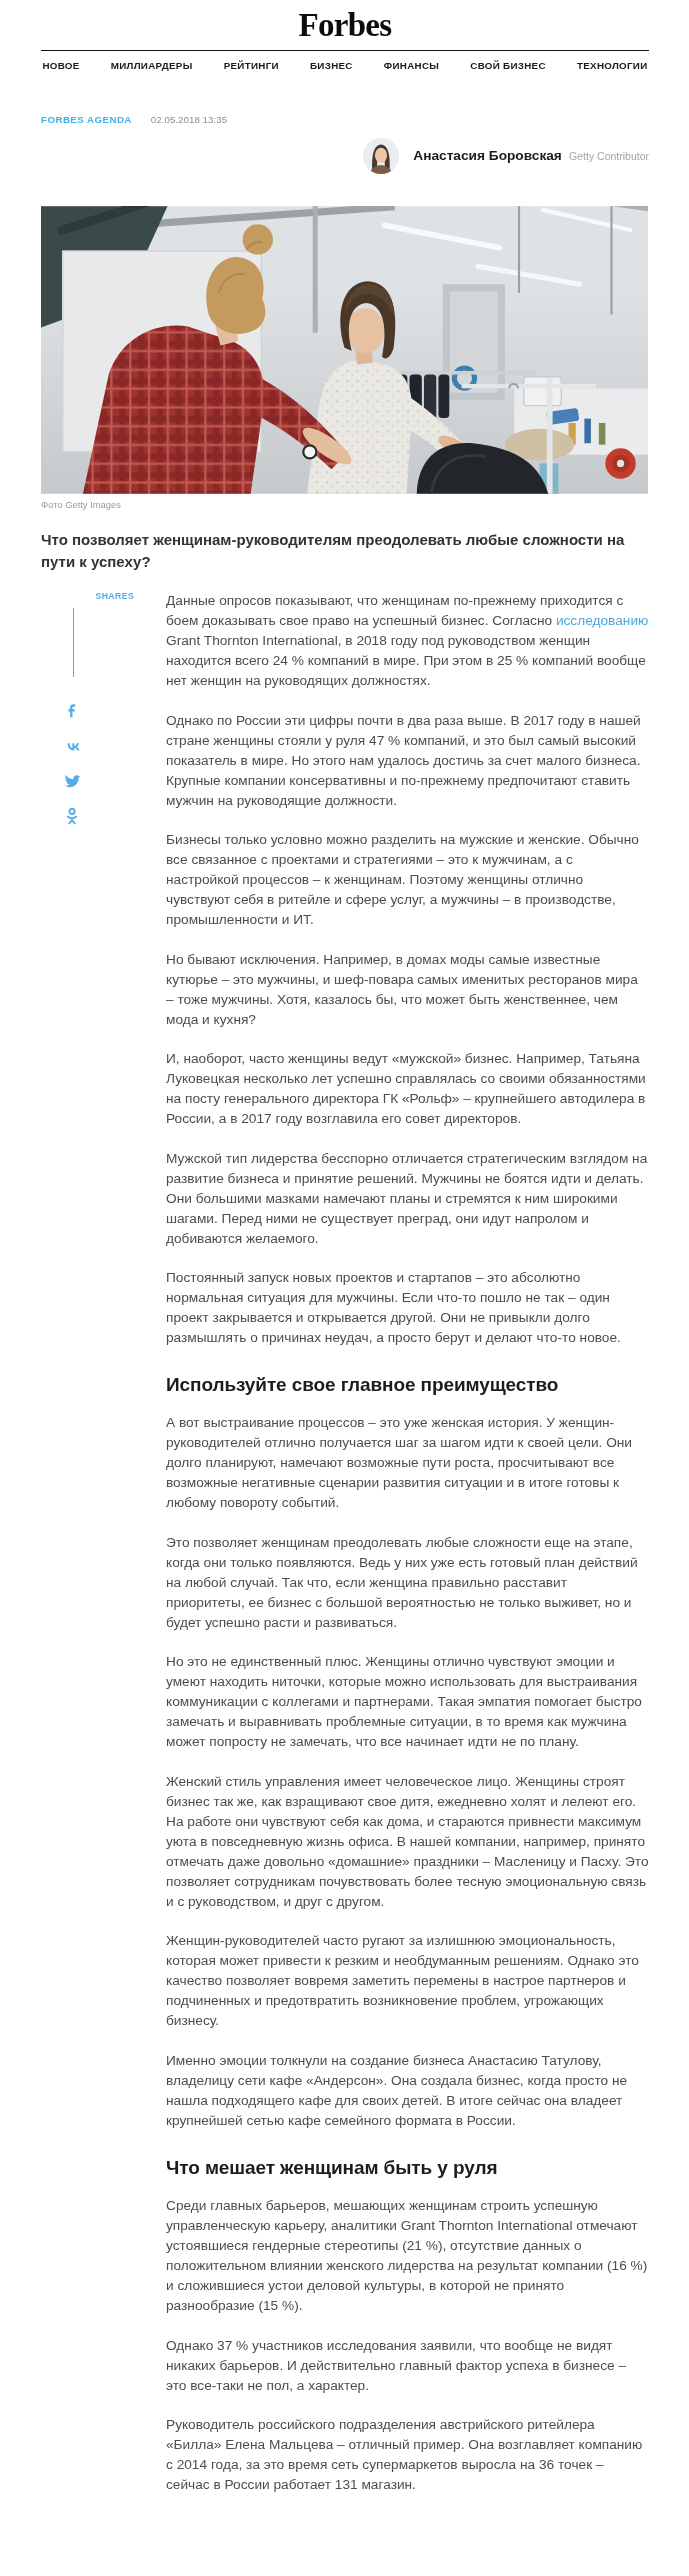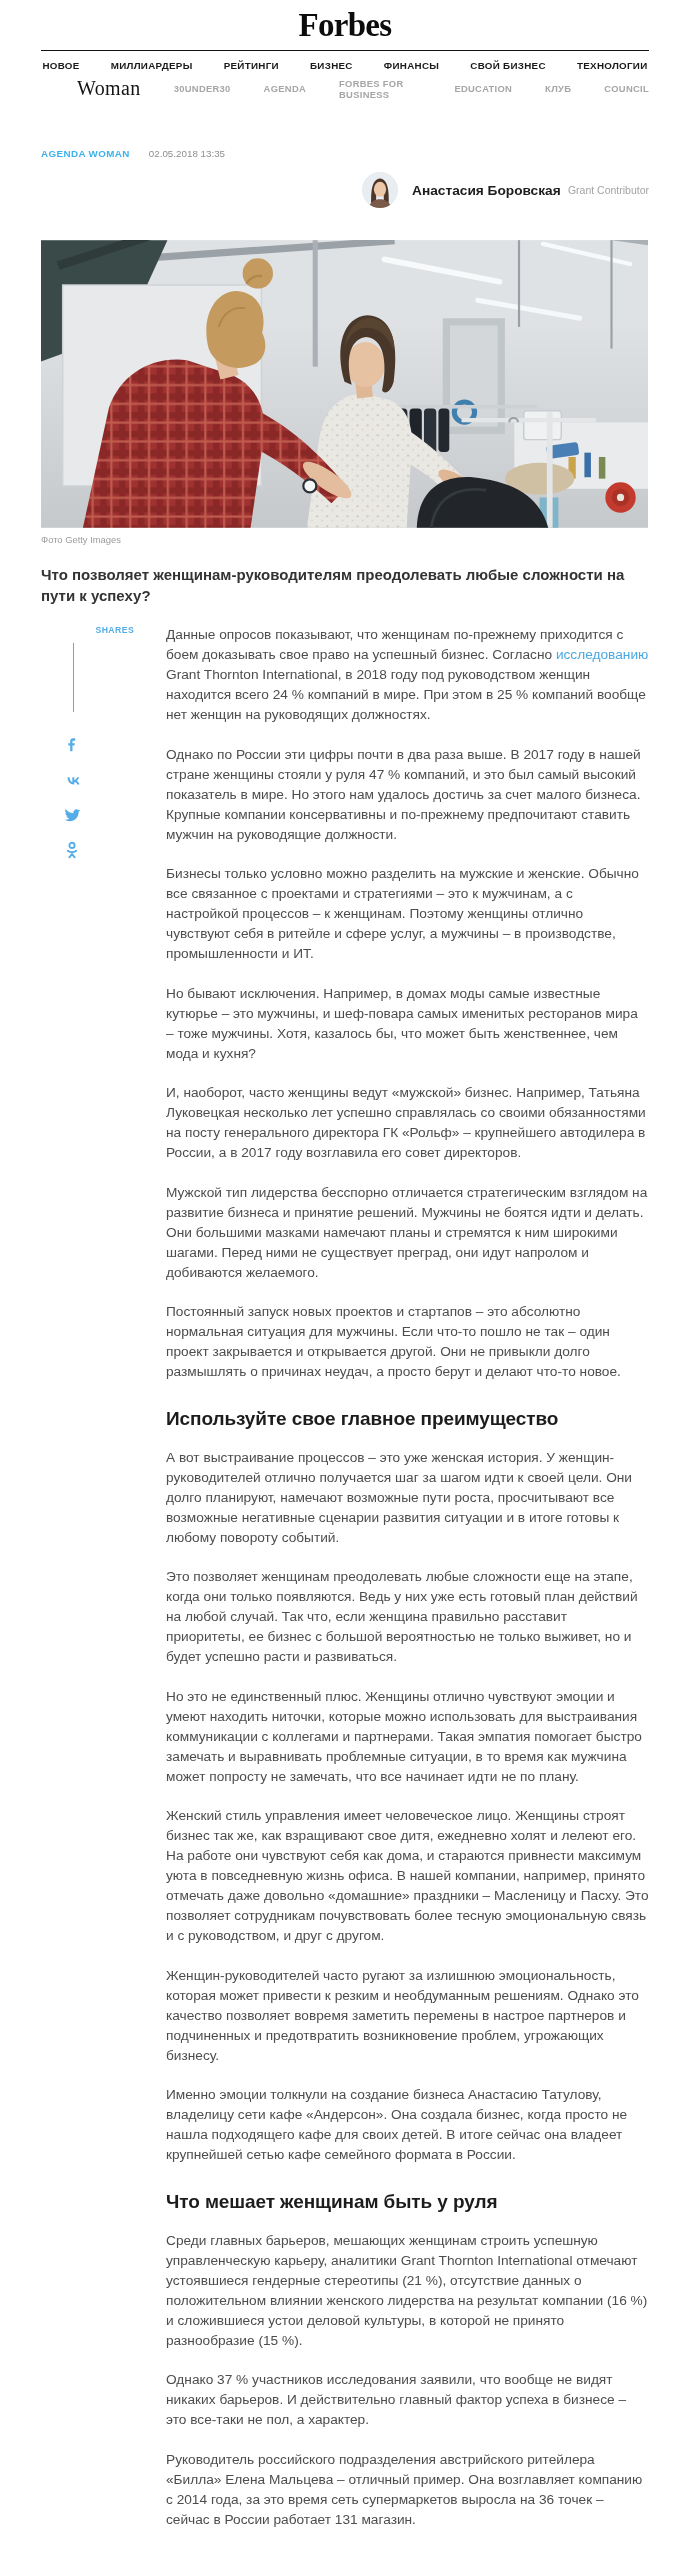--- a/index.html
+++ b/index.html
@@ -54,51 +54,42 @@
     <div class="header-inner">
       <nav class="nav1">
         <a>НОВОЕ</a>
         <a>МИЛЛИАРДЕРЫ</a>
         <a>РЕЙТИНГИ</a>
         <a>БИЗНЕС</a>
         <a>ФИНАНСЫ</a>
         <a>СВОЙ БИЗНЕС</a>
         <a>ТЕХНОЛОГИИ</a>
       </nav>
-      <nav class="nav2">
-        <a class="woman">Woman</a>
-        <a class="sec">30UNDER30</a>
-        <a class="sec">AGENDA</a>
-        <a class="sec">FORBES FOR BUSINESS</a>
-        <a class="sec">EDUCATION</a>
-        <a class="sec">КЛУБ</a>
-        <a class="sec">COUNCIL</a>
-      </nav>
     </div>
   </header>
 
   <main class="container">
 
     <div class="meta">
-      <a class="category">AGENDA WOMAN</a>
+      <a class="category">FORBES AGENDA</a>
       <span class="date">02.05.2018 13:35</span>
     </div>
 
 
     <div class="author">
       <span class="avatar">
         <svg width="36" height="36" viewBox="0 0 50 50">
           <circle cx="25" cy="25" r="25" fill="#e7edf0"></circle>
           <path d="M13 46 C12 26 14 10 25 9 C36 10 38 26 37 46 L30 48 C31 30 30 20 25 19 C20 20 19 30 20 48 Z" fill="#4e3628"></path>
           <ellipse cx="25" cy="24" rx="8.5" ry="10.5" fill="#ecc8a8"></ellipse>
           <path d="M9 50 C12 41 18 38 25 38 C32 38 38 41 41 50 Z" fill="#7a5a48"></path>
         </svg>
       </span>
       <span class="author-name">Анастасия Боровская</span>
-      <span class="author-role">Grant Contributor</span>
+      <span class="author-role">Getty Contributor</span>
     </div>
 
     <figure class="hero">
       <svg width="607" height="288" viewBox="0 0 840 398">
         <defs>
           <linearGradient id="bgg" x1="0" y1="0" x2="0" y2="1">
             <stop offset="0" stop-color="#e9ebed"></stop>
               <stop offset="1" stop-color="#c6c9cc"></stop>
           </linearGradient>
           <pattern id="plaid" width="26" height="26" patternUnits="userSpaceOnUse">

